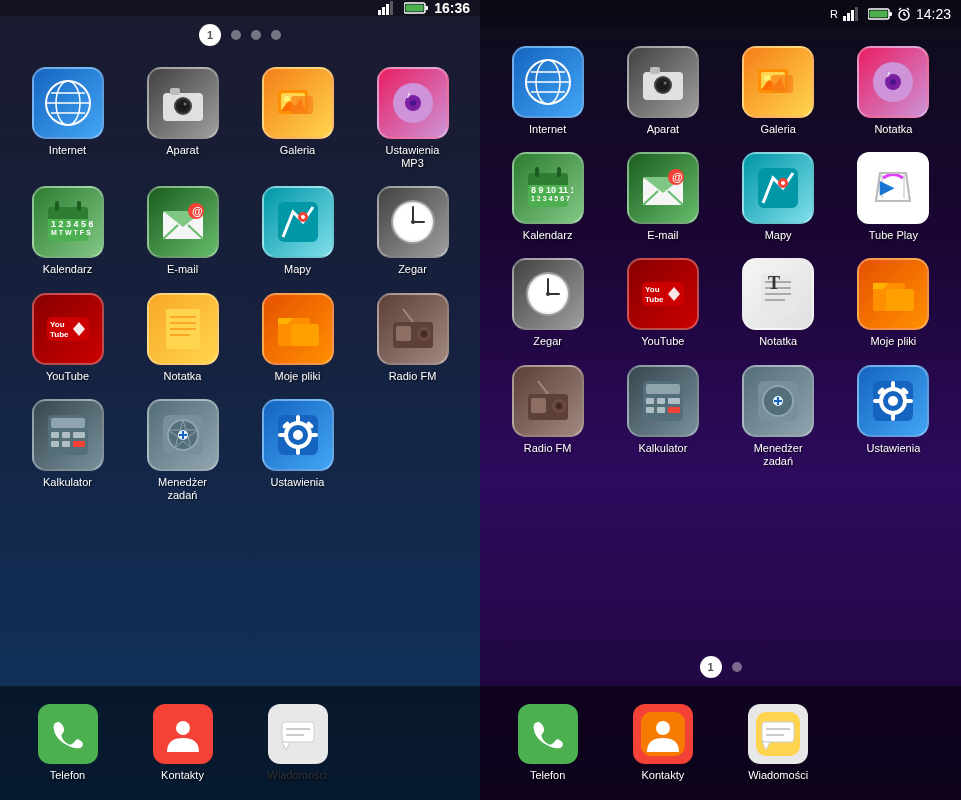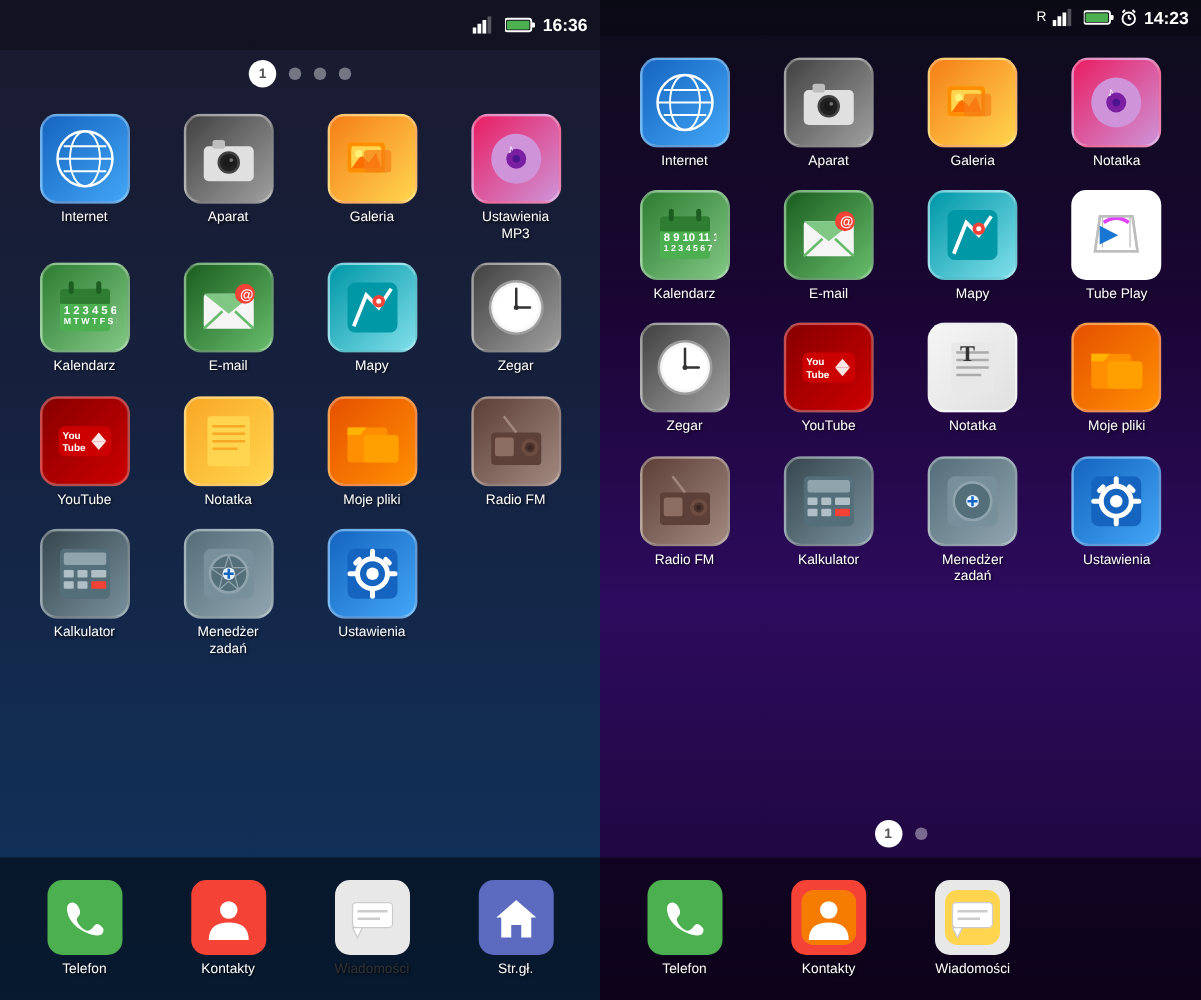--- a/index.html
+++ b/index.html
@@ -26,21 +26,21 @@
       width: 481px;
       height: 800px;
       background: linear-gradient(180deg, #0d0d1a 0%, #1a0533 30%, #2d0b5e 60%, #1a0533 100%);
       display: flex;
       flex-direction: column;
       position: relative;
     }
 
     
     .status-bar {
-      height: 40px;
+      height: 16px;
       display: flex;
       align-items: center;
       justify-content: flex-end;
       padding: 0 10px;
       gap: 6px;
     }
     .status-bar-left { background: rgba(0,0,0,0.3); }
     .status-bar-right { background: rgba(0,0,0,0.2); }
 
     
@@ -500,29 +500,20 @@
       <div class="dock-icon icon-sms">
         <svg width="44" height="44" viewBox="0 0 44 44">
             <rect width="44" height="44" rx="10" fill="#E8E8E8"></rect>
             <rect x="6" y="10" width="32" height="20" rx="3" fill="white" stroke="#ccc" stroke-width="1"></rect>
             <polygon points="6,30 14,30 10,38" fill="white" stroke="#ccc" stroke-width="1"></polygon>
             <line x1="10" y1="17" x2="34" y2="17" stroke="#ccc" stroke-width="2"></line>
             <line x1="10" y1="23" x2="28" y2="23" stroke="#ccc" stroke-width="2"></line>
           </svg>
       </div>
       <span class="app-label" style="color:#333;">Wiadomości</span>
-    </div>
-    <div class="dock-item">
-      <div class="dock-icon icon-home">
-        <svg width="44" height="44" viewBox="0 0 44 44">
-            <rect width="44" height="44" rx="10" fill="#5C6BC0"></rect>
-            <polygon points="22,8 6,22 10,22 10,38 18,38 18,28 26,28 26,38 34,38 34,22 38,22" fill="white"></polygon>
-          </svg>
-      </div>
-      <span class="app-label">Str.gł.</span>
     </div>
   </div>
 </div>
 
 <div class="phone-right">
 
   <div class="right-status-bar status-bar-right">
     <span style="color:white;font-size:11px;">R</span>
     <span>
       <svg width="20" height="14" viewBox="0 0 20 14">
@@ -541,21 +532,21 @@
     </span>
     <span>
       <svg width="14" height="14" viewBox="0 0 14 14">
           <circle cx="7" cy="8" r="5" fill="none" stroke="white" stroke-width="1.5"></circle>
           <line x1="7" y1="8" x2="7" y2="5" stroke="white" stroke-width="1.5"></line>
           <line x1="7" y1="8" x2="9" y2="8" stroke="white" stroke-width="1.5"></line>
           <line x1="2" y1="3" x2="4" y2="1" stroke="white" stroke-width="1.5"></line>
           <line x1="12" y1="3" x2="10" y2="1" stroke="white" stroke-width="1.5"></line>
         </svg>
     </span>
-    <span style="color:white;font-size:14px;font-weight:bold;">14:23</span>
+    <span style="color:white;font-size:14px;font-weight:normal;">14:23</span>
   </div>
 
   <div class="app-grid" style="padding-top:10px;">
 
     <div class="app-item">
       <div class="app-icon icon-internet">
         <svg width="50" height="50" viewBox="0 0 50 50">
             <circle cx="25" cy="25" r="22" fill="none" stroke="white" stroke-width="2"></circle>
             <ellipse cx="25" cy="25" rx="12" ry="22" fill="none" stroke="white" stroke-width="1.5"></ellipse>
             <line x1="3" y1="25" x2="47" y2="25" stroke="white" stroke-width="1.5"></line>

